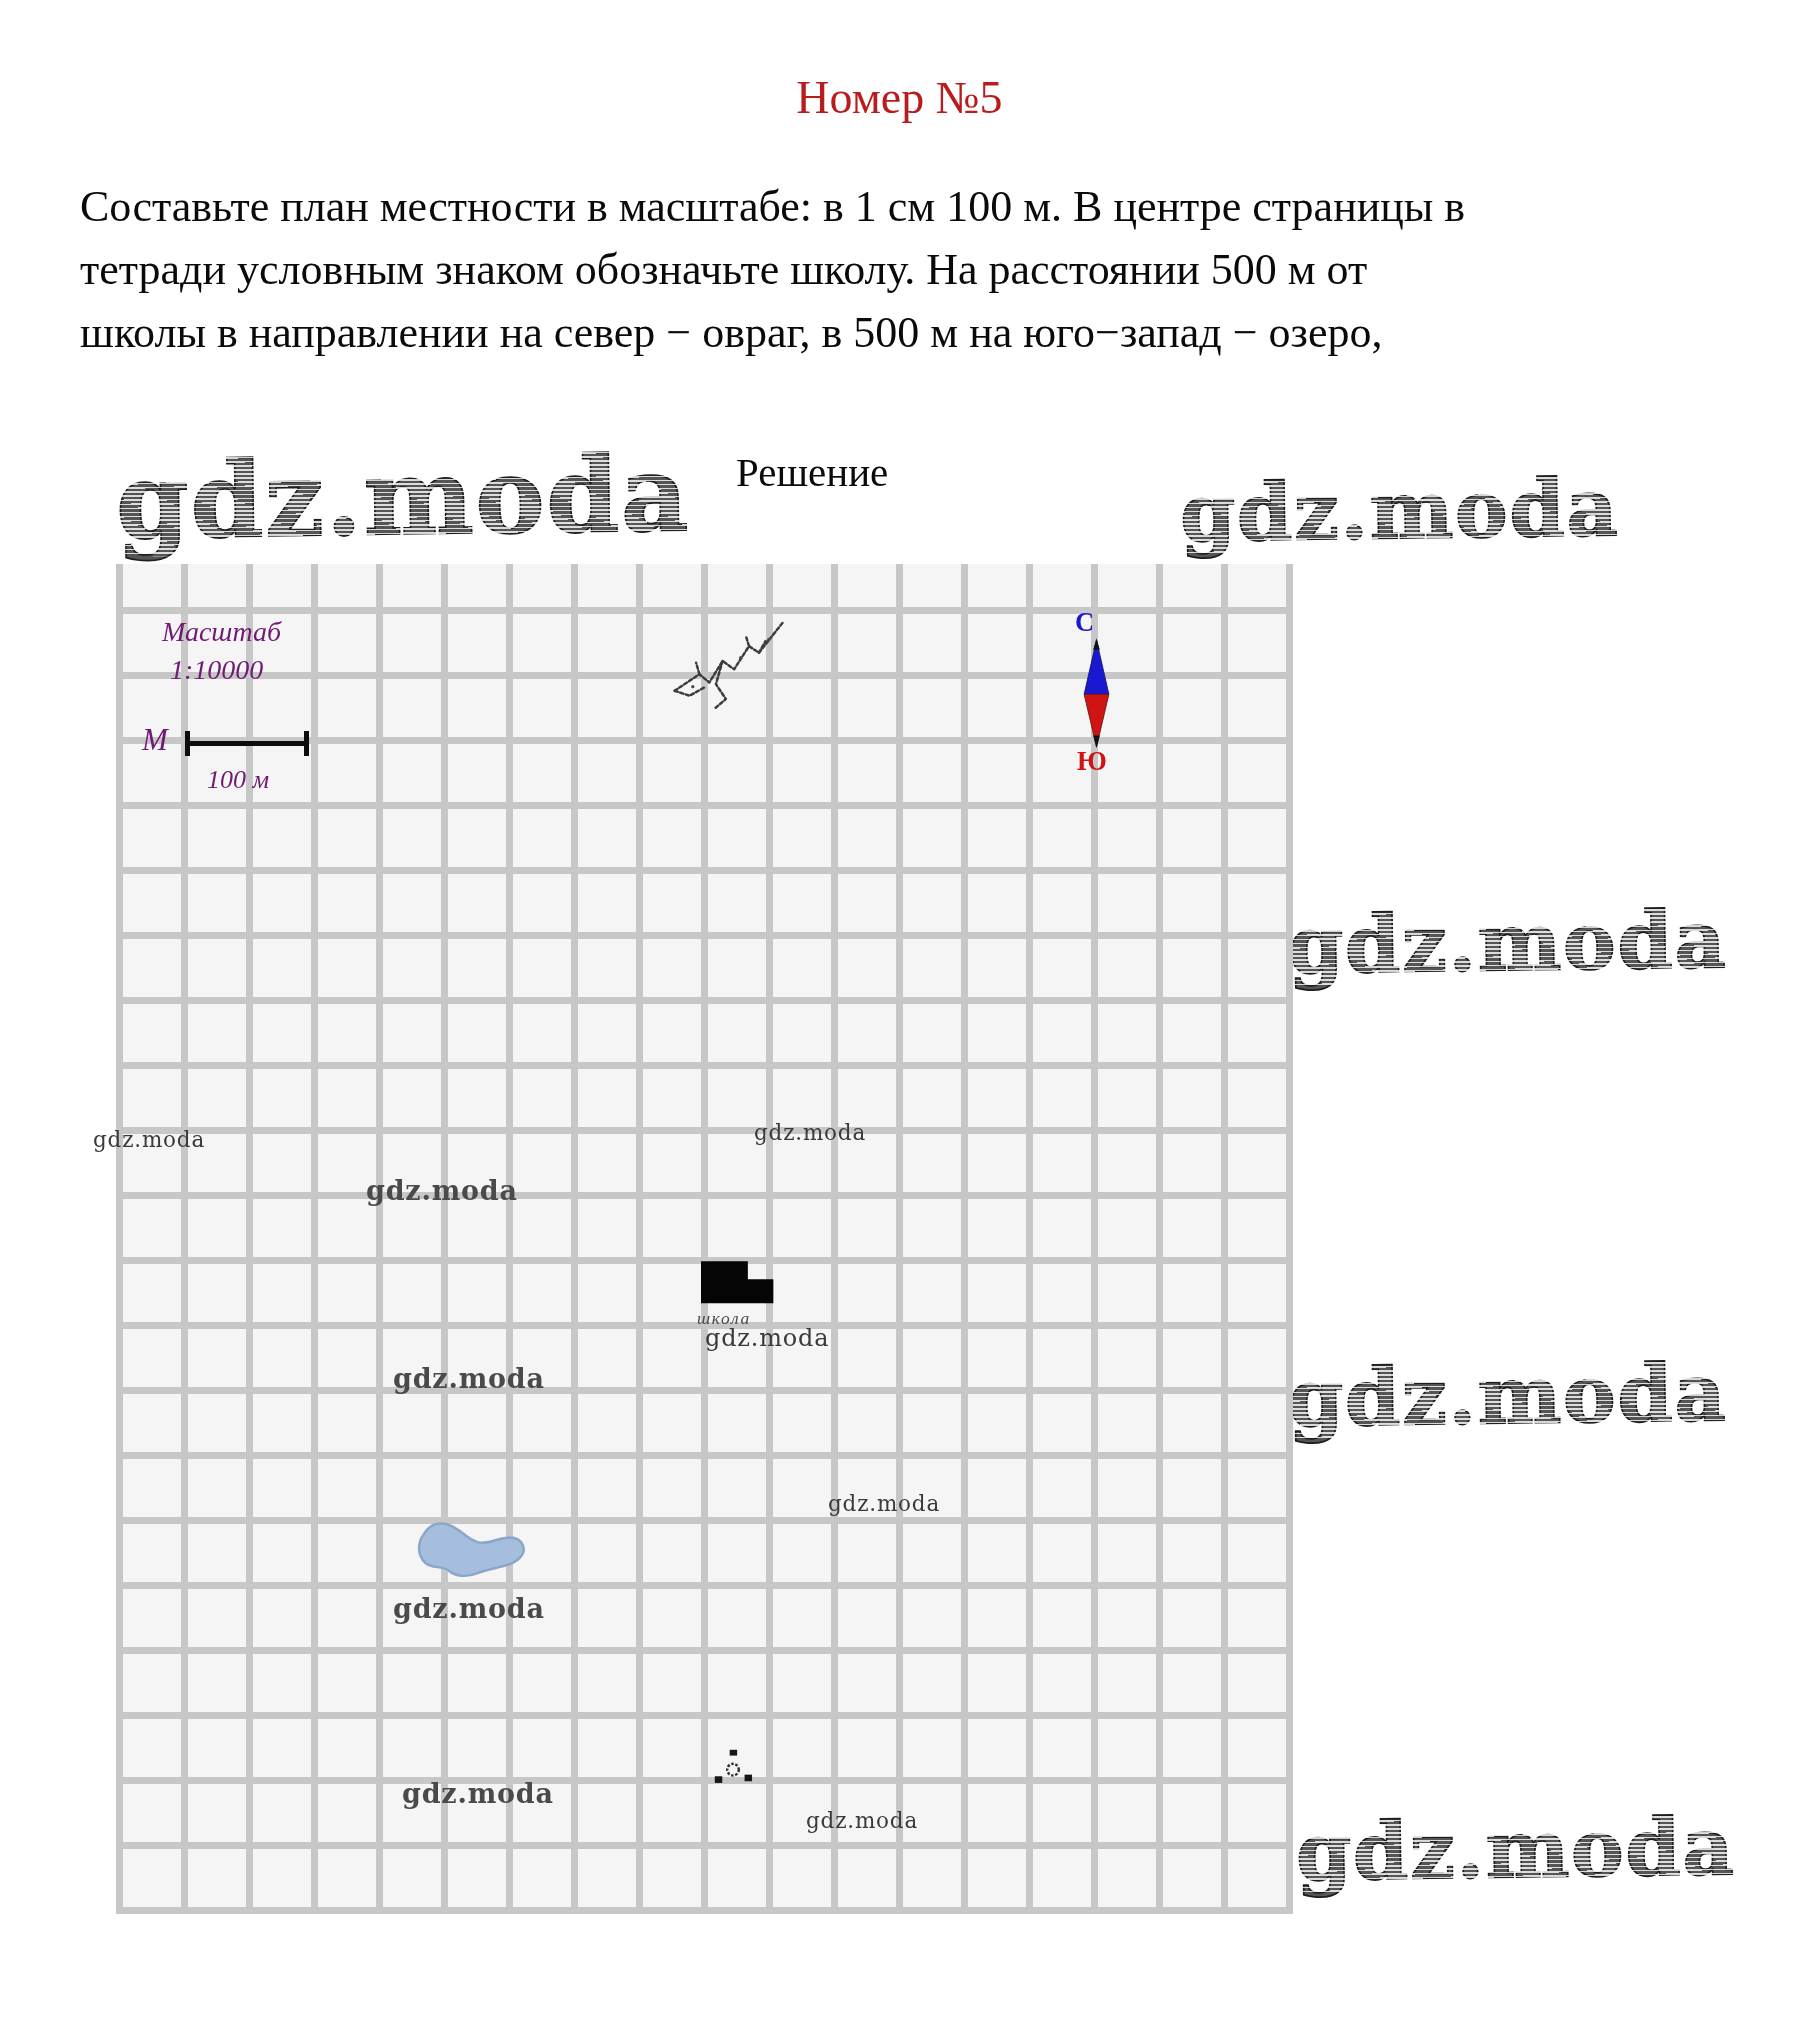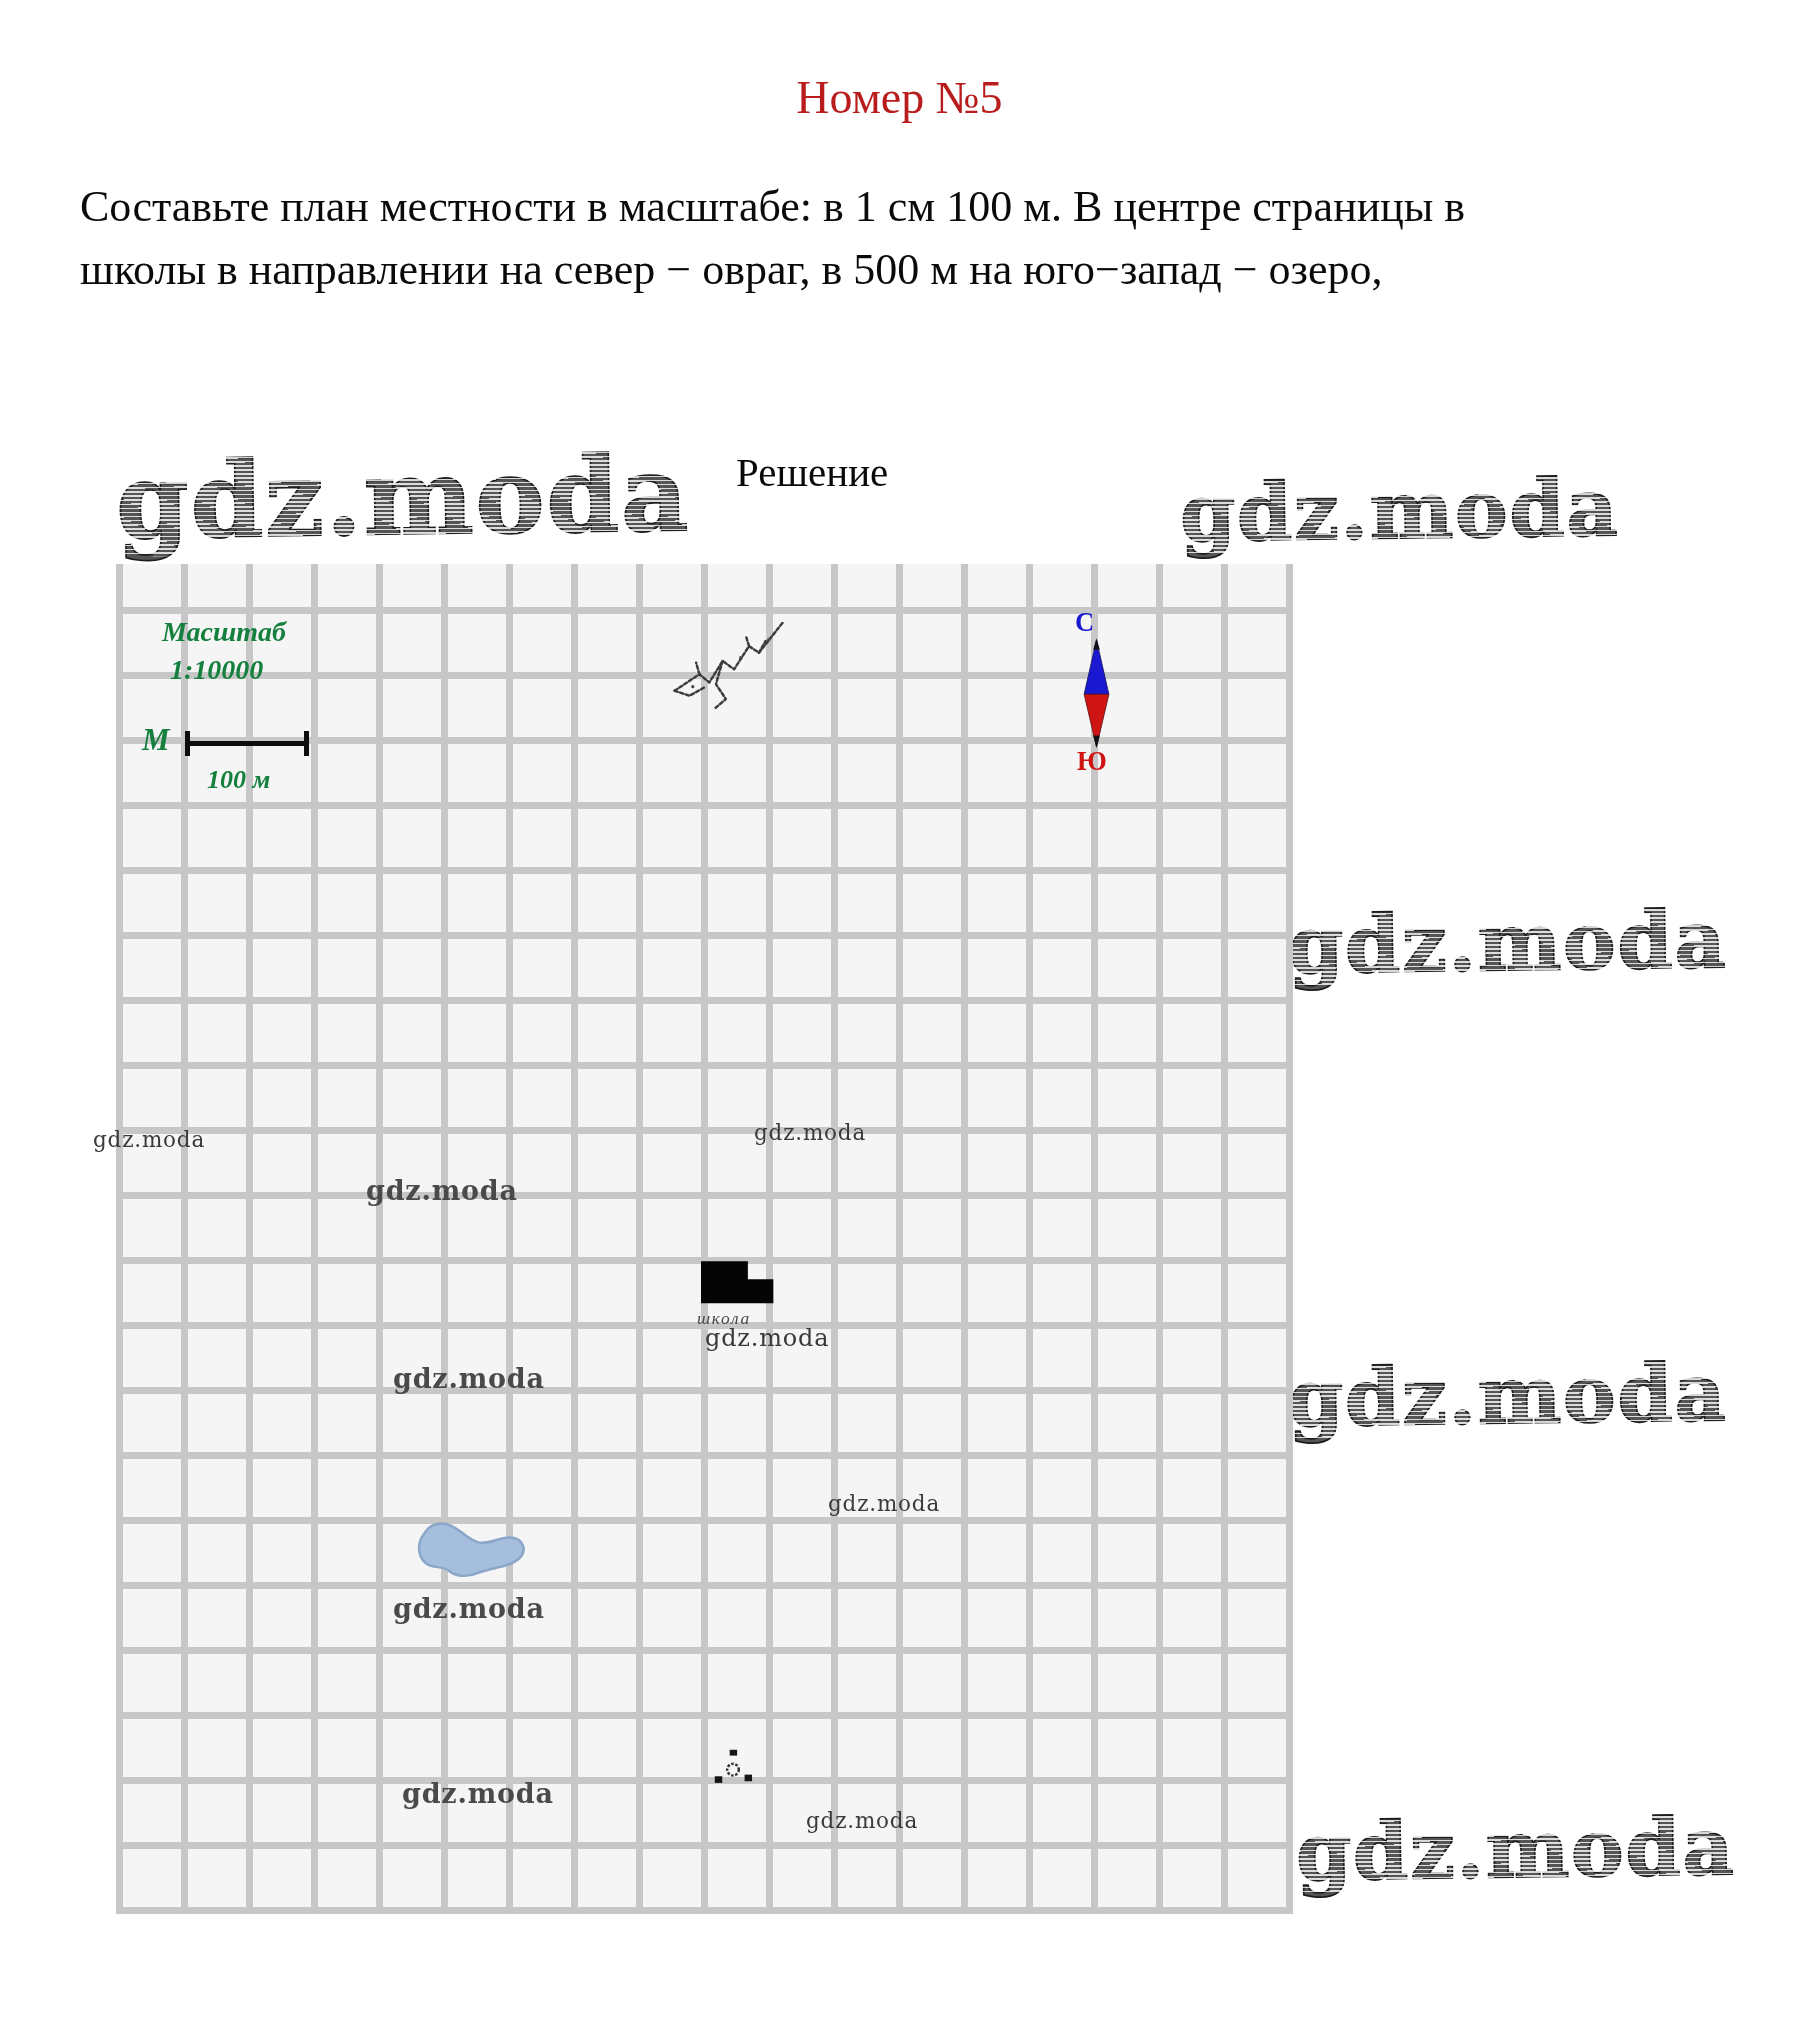--- a/index.html
+++ b/index.html
@@ -48,21 +48,21 @@
 
   
   .map{
     left:116px;top:564px;width:1177px;height:1350px;
     background-color:#f5f5f5;
     background-image:
       repeating-linear-gradient(90deg,#c7c7c7 0px,#c7c7c7 6.6px,rgba(0,0,0,0) 6.6px,rgba(0,0,0,0) 65px),
       repeating-linear-gradient(0deg,#c7c7c7 0px,#c7c7c7 6.6px,rgba(0,0,0,0) 6.6px,rgba(0,0,0,0) 65px);
   }
   .map-label{
-    font-style:italic;font-weight:bold;color:#15803d;line-height:1;
+    font-style:italic;font-weight:normal;color:#701a75;line-height:1;
     filter:blur(0.3px);
   }
   .scale-title{left:162px;top:618px;font-size:28px;}
   .scale-ratio{left:170px;top:656px;font-size:28px;}
   .scale-letter{left:142px;top:724px;font-size:31px;}
   .scale-caption{left:207px;top:767px;font-size:26px;}
   .scale-bar{left:185px;top:741px;width:124px;height:5px;background:#0d0d0d;}
   .scale-bar .tick{position:absolute;top:-10px;width:5px;height:25px;background:#0d0d0d;}
   .scale-bar .tick.right{right:0;}
   .compass-n{left:1075px;top:607px;font-size:26.5px;font-weight:bold;color:#1a18d0;filter:blur(0.4px);}
@@ -73,20 +73,21 @@
   }
   .school-wm{left:705px;top:1326px;font-size:24px;}
 </style>
 </head>
 <body>
 
 <div class="abs doc-title">Номер №5</div>
 
 <div class="abs problem">
   <div>Составьте план местности в масштабе: в 1 см 100 м. В центре страницы в</div>
+  <div>тетради условным знаком обозначьте школу. На расстоянии 500 м от</div>
   <div>школы в направлении на север − овраг, в 500 м на юго−запад − озеро,</div>
 </div>
 
 <div class="abs solution-heading">Решение</div>
 
 <div class="wm wm-xl" style="left:116px;top:446px;">gdz.moda</div>
 <div class="wm wm-lg" style="left:1180px;top:471px;">gdz.moda</div>
 <div class="wm wm-lg" style="left:1288px;top:903px;">gdz.moda</div>
 <div class="wm wm-lg" style="left:1288px;top:1356px;">gdz.moda</div>
 <div class="wm wm-lg" style="left:1296px;top:1810px;">gdz.moda</div>

